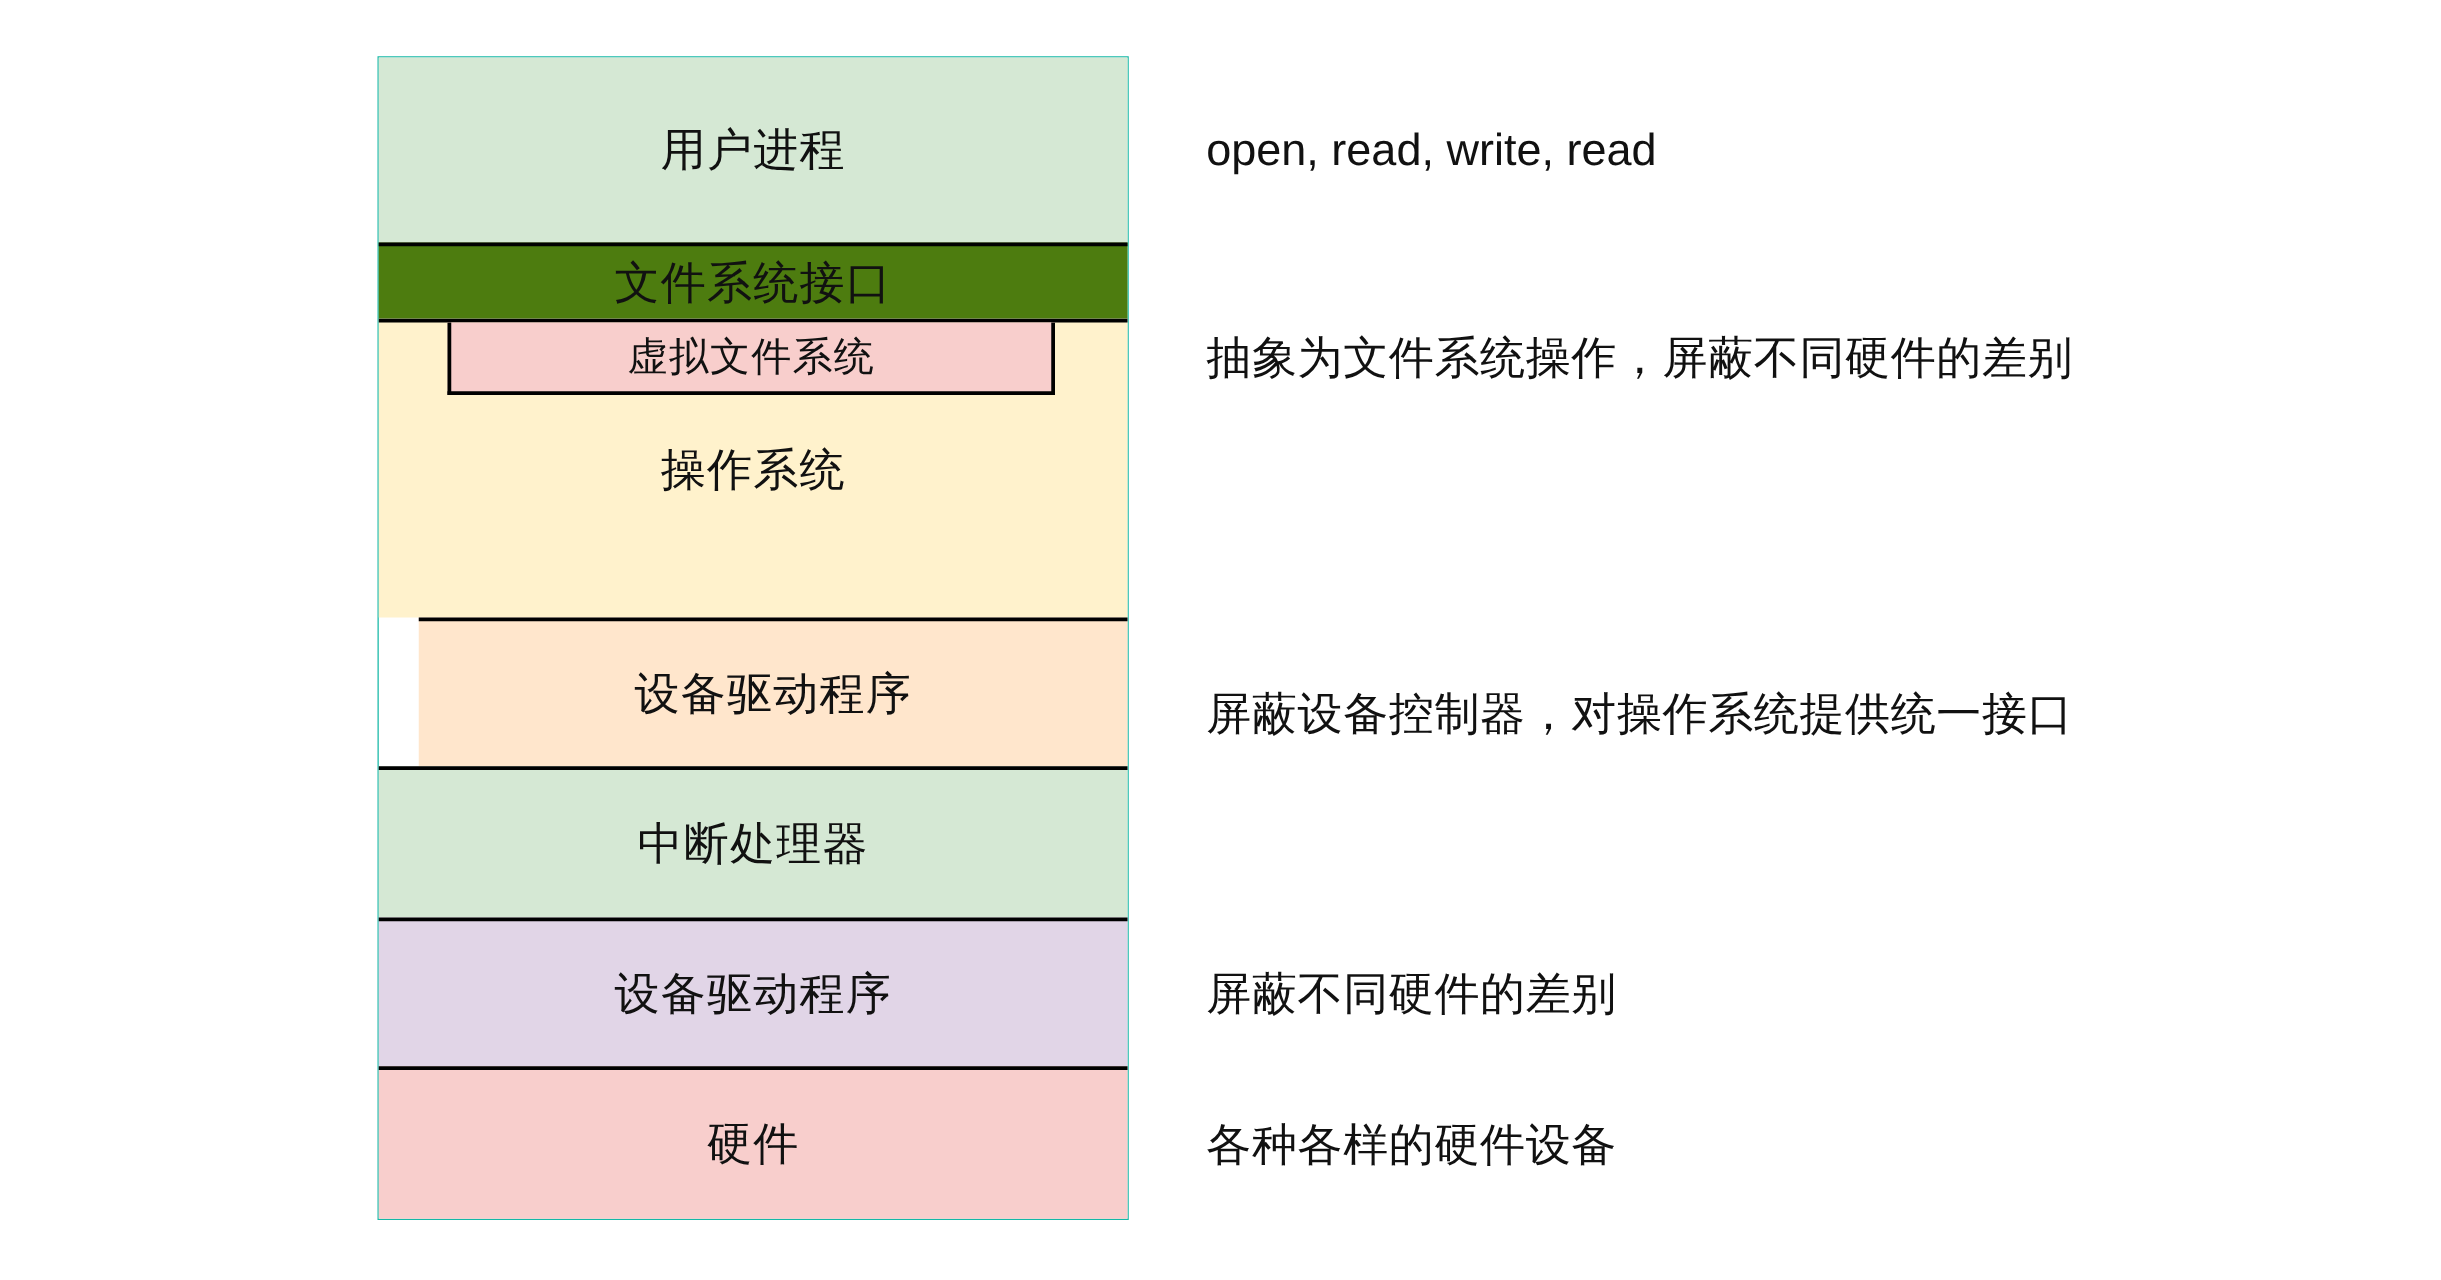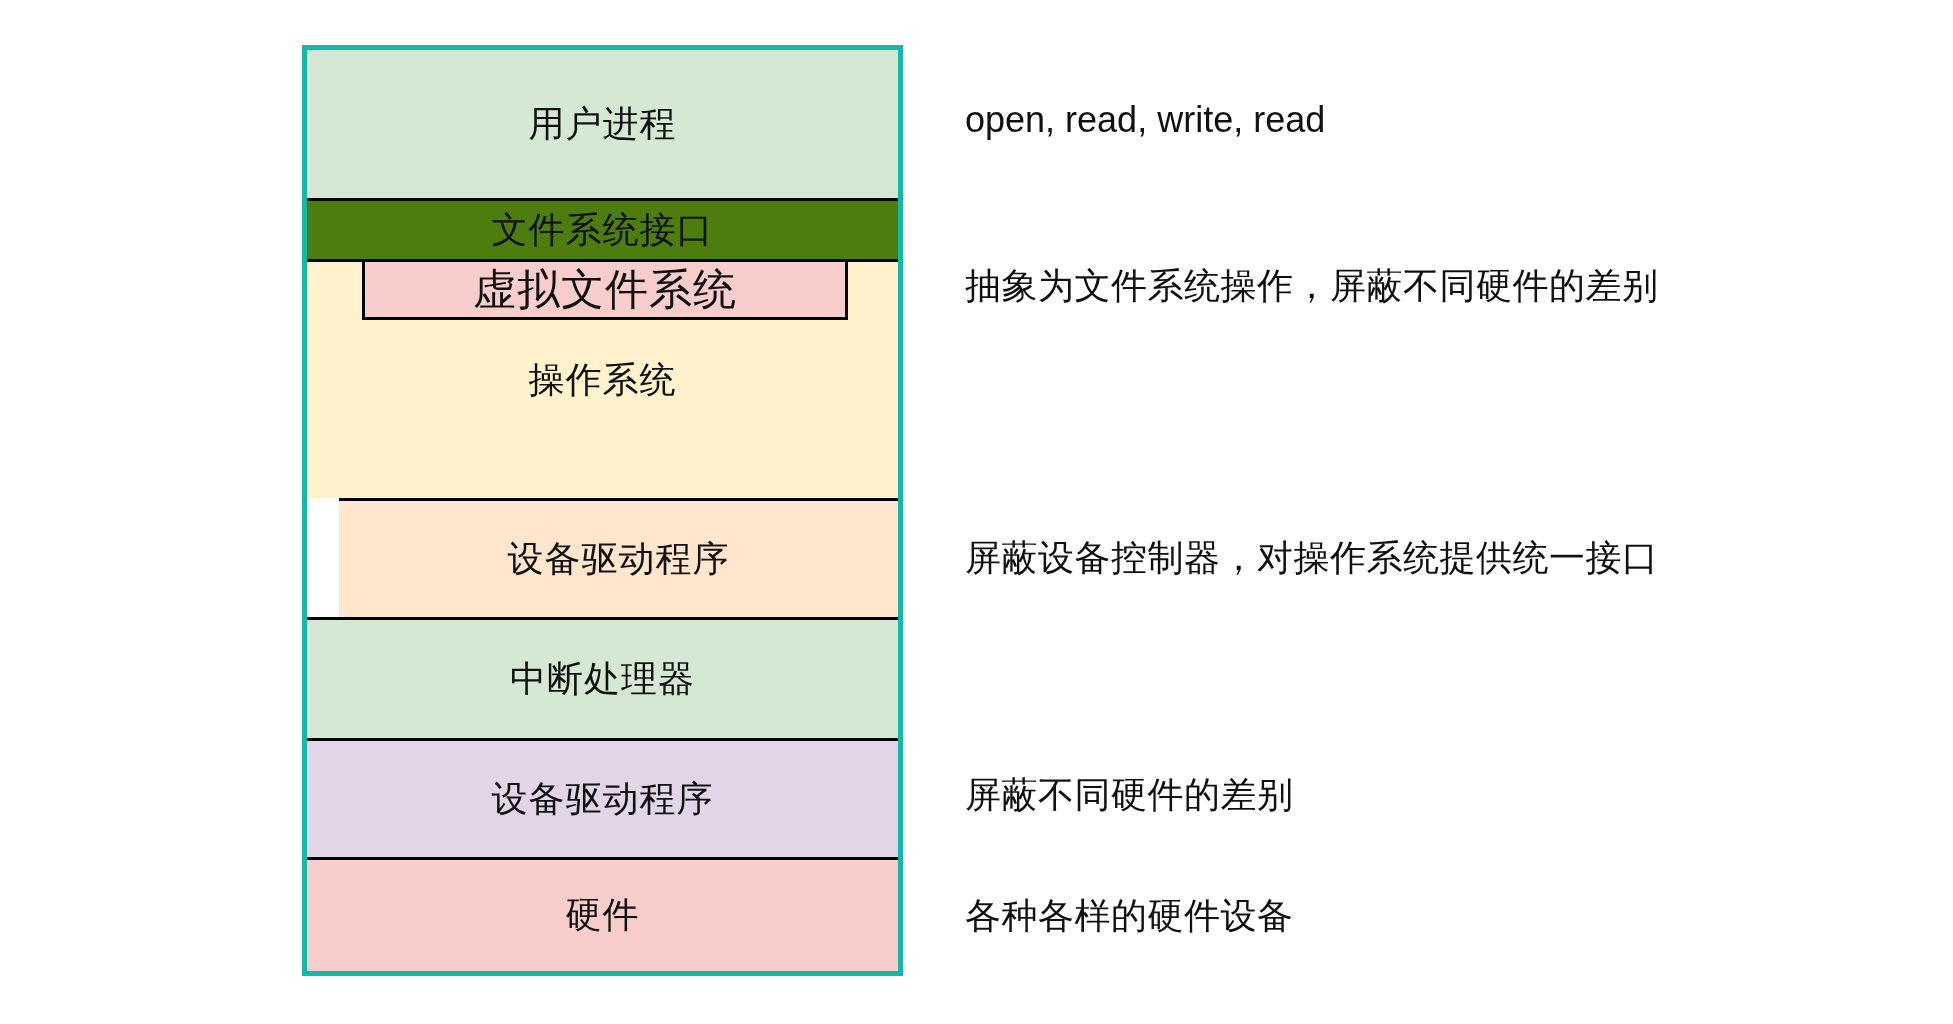--- a/index.html
+++ b/index.html
@@ -16,21 +16,21 @@
     position: relative;
     width: 1953px;
     height: 1024px;
   }
   .stack {
     position: absolute;
     left: 302px;
     top: 45px;
     width: 601px;
     height: 931px;
-    border: 5px solid #14b8a6;
+    border: 1px solid #14b8a6;
     box-sizing: border-box;
     display: flex;
     flex-direction: column;
     justify-content: center;
   }
   .row {
     position: relative;
     display: flex;
     align-items: center;
     justify-content: center;
@@ -51,35 +51,35 @@
     left: 55px;
     top: 0;
     width: 480px;
     height: 55px;
     border: 3px solid #000000;
     border-top: none;
     box-sizing: content-box;
     display: flex;
     align-items: center;
     justify-content: center;
-    font-size: 43px;
+    font-size: 32px;
     letter-spacing: 1px;
   }
   .annotation {
     position: absolute;
     left: 965px;
     height: 50px;
     line-height: 50px;
     font-size: 36px;
     white-space: nowrap;
     letter-spacing: 0.5px;
   }
   .ann-syscalls   { top: 95px;  letter-spacing: 0; }
   .ann-vfs        { top: 261px; }
-  .ann-driver     { top: 533px; text-align: center; }
+  .ann-driver     { top: 546px; text-align: center; }
   .ann-interrupt  { top: 650px; }
   .ann-controller { top: 770px; }
   .ann-hardware   { top: 891px; }
 </style>
 </head>
 <body>
 
 <div class="canvas">
 
   <div class="stack">

